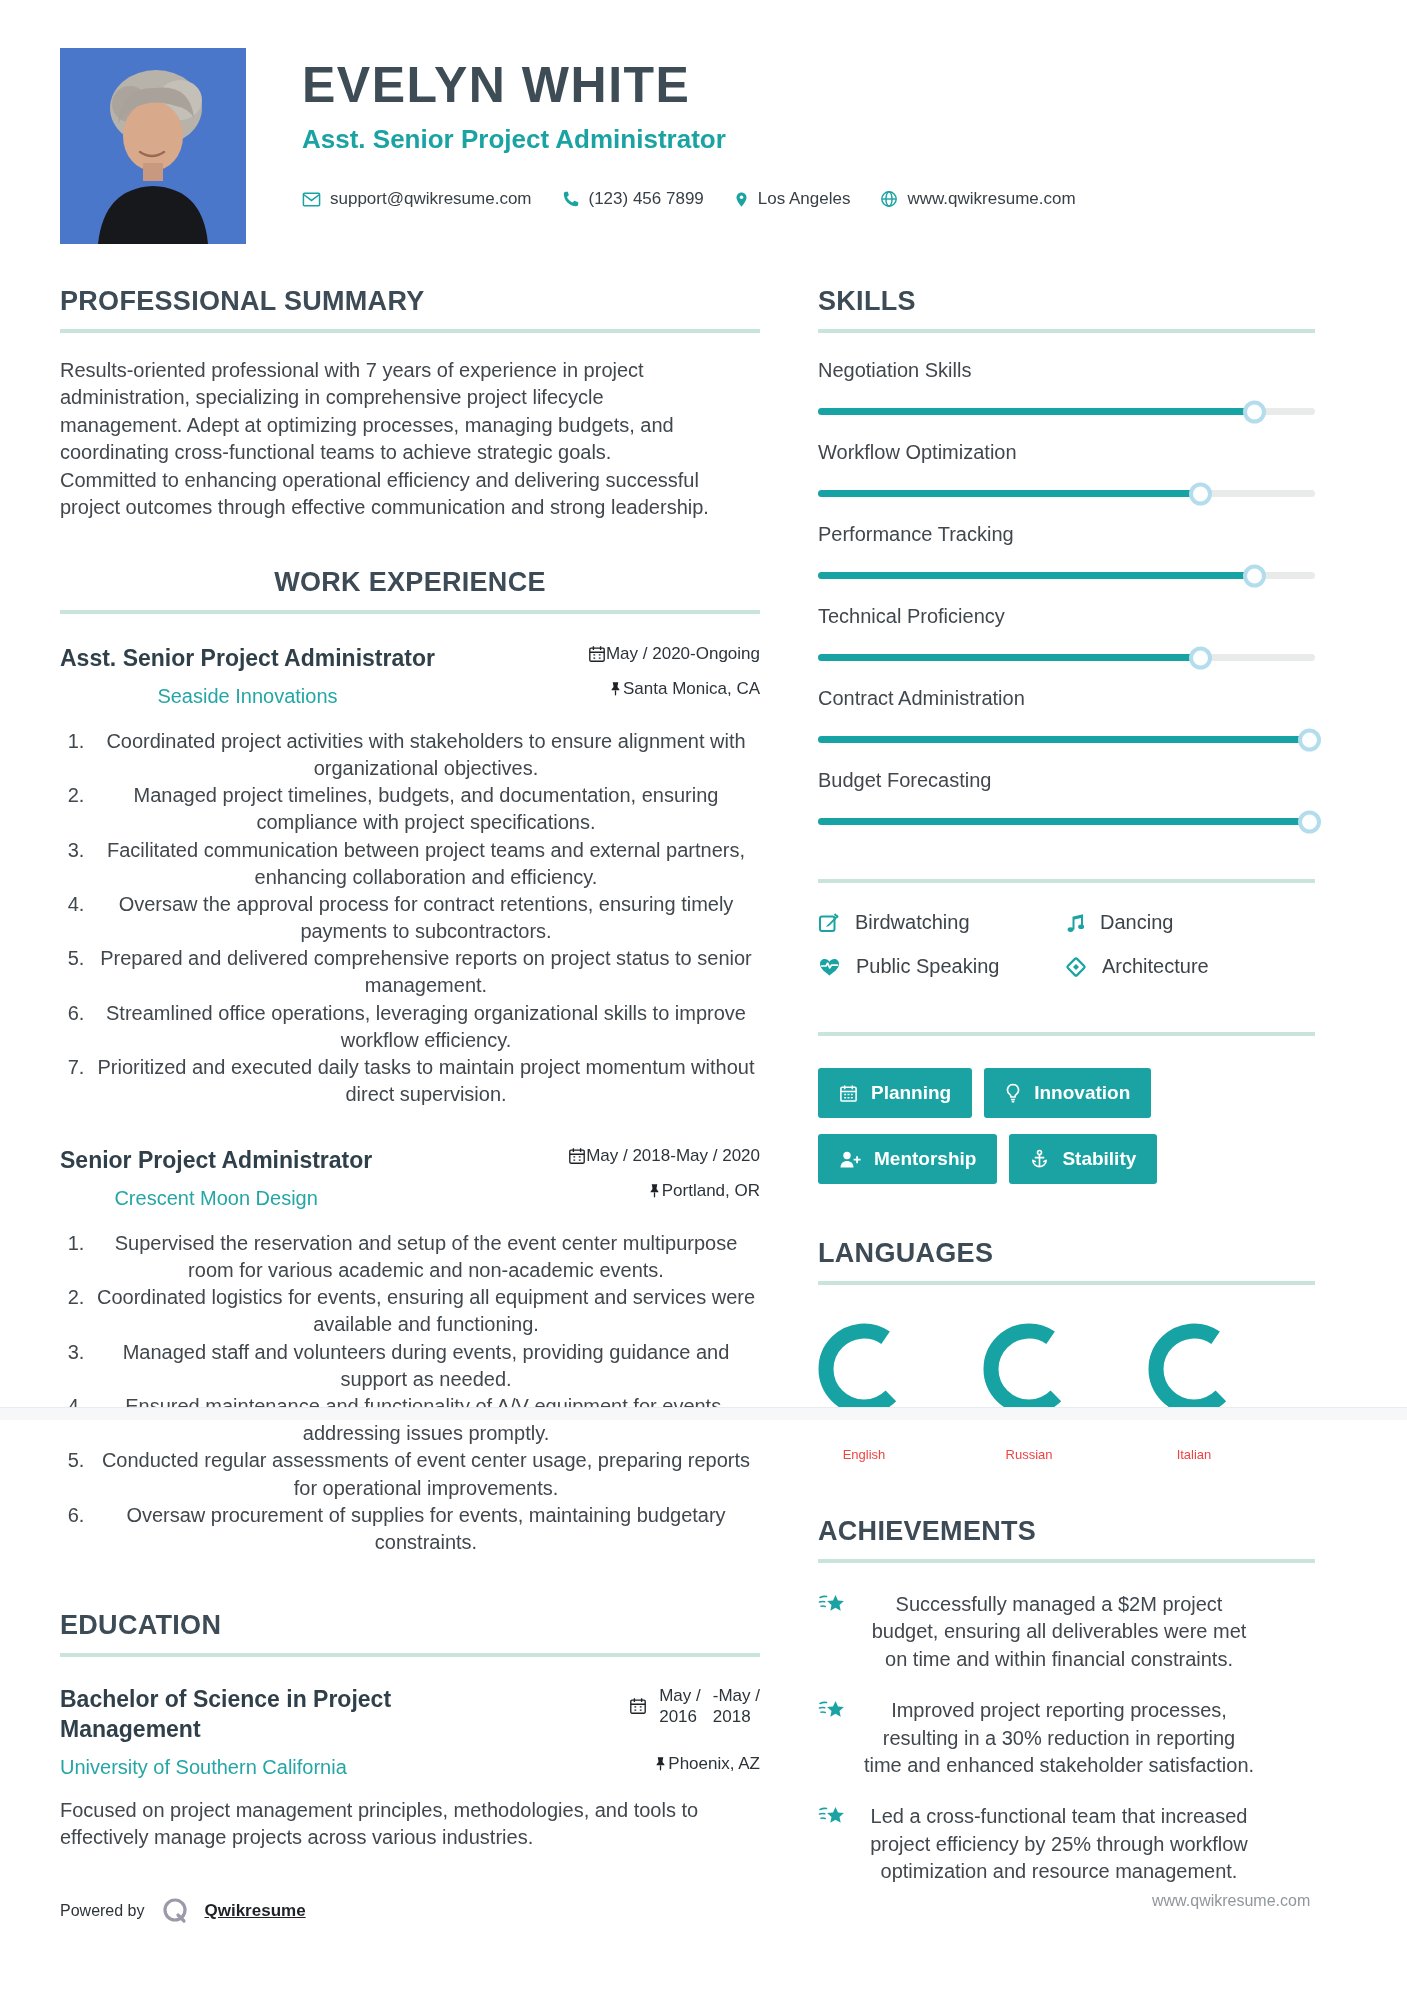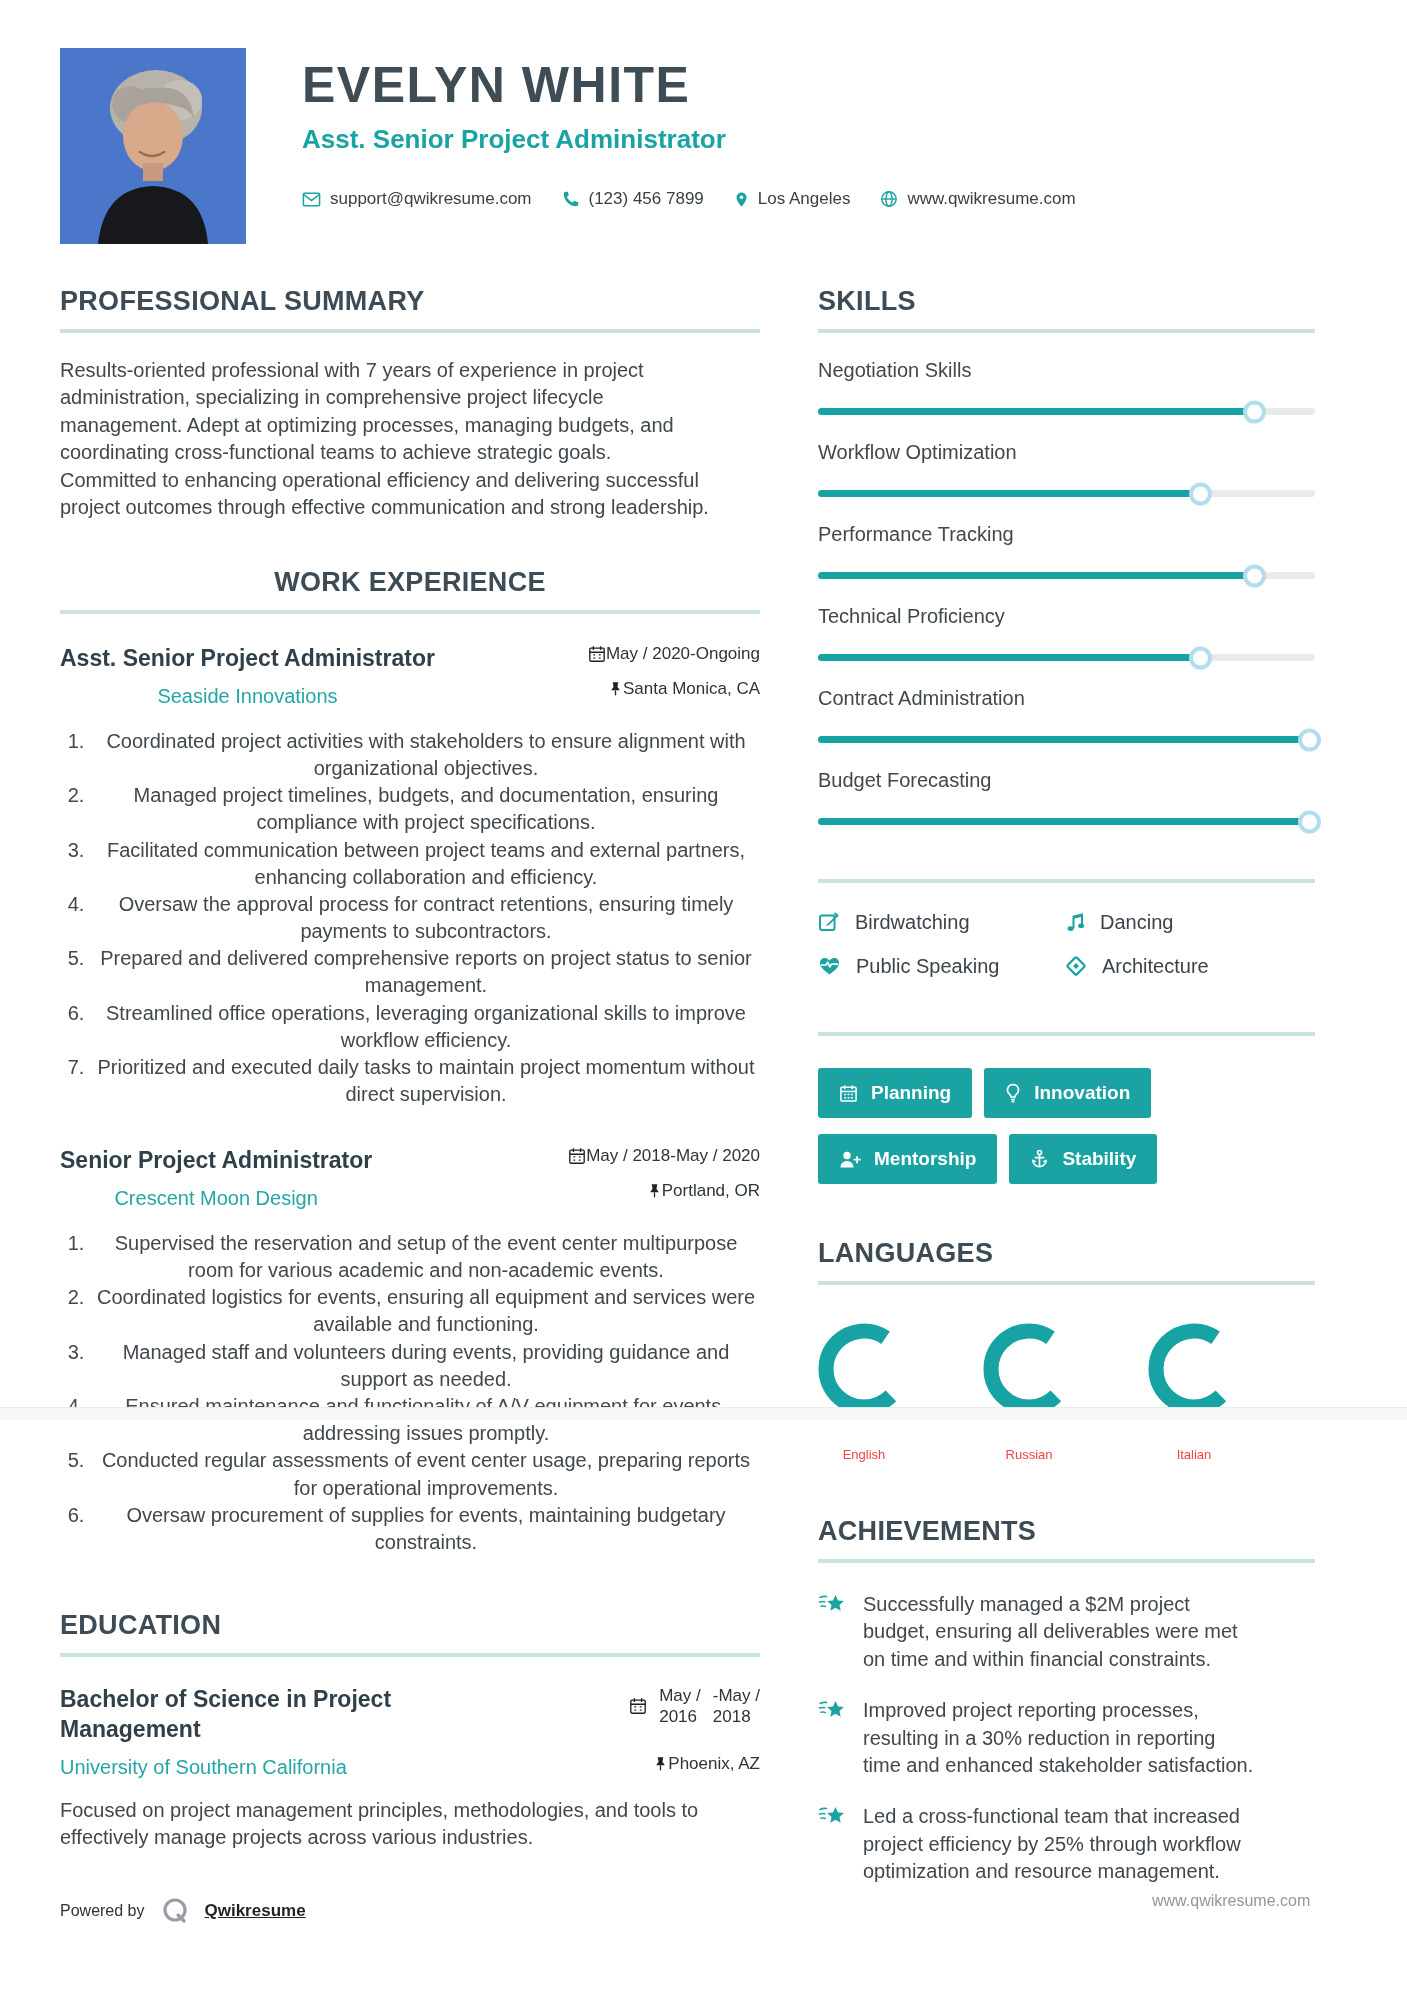--- a/index.html
+++ b/index.html
@@ -47,35 +47,35 @@
   
   .skills-list{margin-top:16px;}
   .skill{margin-top:26px;}
   .skill-label{font-size:20px;color:#40474d;}
   .skill-track{position:relative;height:7px;background:#e9ebeb;border-radius:4px;margin-top:26px;}
   .skill-fill{position:absolute;left:0;top:0;height:7px;border-radius:4px;background:#17a3a3;}
   .skill-handle{position:absolute;top:50%;transform:translateY(-50%);width:15px;height:15px;background:#fdfefe;border:4px solid #b3dcec;border-radius:50%;box-sizing:content-box;}
 
   .sec-gap{margin-top:54px;}
   .interests-grid{display:grid;grid-template-columns:247px auto;row-gap:21px;margin-top:28px;}
-  .interest{display:flex;gap:15px;font-size:20px;color:#3c434a;}
+  .interest{display:flex;align-items:center;gap:15px;font-size:20px;color:#3c434a;}
   .interest .ic{color:#1ba3a3;display:inline-flex;}
 
   .strengths{display:flex;flex-wrap:wrap;gap:16px 12px;margin-top:32px;max-width:430px;}
   .strength-btn{display:inline-flex;align-items:center;gap:13px;background:#1ba3a3;color:#fff;font-size:19px;font-weight:600;padding:14px 21px;border-radius:3px;border:none;font-family:"Liberation Sans",sans-serif;}
   .strength-btn .ic{display:inline-flex;}
 
   .langs{display:flex;gap:73px;margin-top:38px;}
   .lang{width:92px;text-align:center;}
   .lang-label{margin-top:28px;font-size:13px;color:#ef4444;}
 
   .ach-list{margin-top:28px;}
   .ach{display:flex;gap:17px;margin-top:24px;align-items:flex-start;}
   .ach .ic{flex:none;margin-top:1px;color:#1ba3a3;display:inline-flex;}
-  .ach-text{font-size:20px;line-height:1.37;max-width:392px;color:#40474d;}
+  .ach-text{font-size:20px;line-height:1.37;max-width:392px;color:#40474d;text-align:center;}
 
   
   .powered{position:absolute;left:60px;top:1896px;display:flex;align-items:center;gap:15px;font-size:16px;color:#2e3338;}
   .qlogo{display:inline-flex;color:#9a9aa8;}
   .qwik-link{text-decoration:underline;font-weight:700;color:#1e2226;font-size:17px;cursor:pointer;}
   .watermark{position:absolute;left:1152px;top:1892px;font-size:16px;color:#8f979c;}
   .bottom-strip{position:absolute;bottom:0;left:0;width:100%;height:12px;background:#f6f7f8;border-top:1px solid #e9ebed;}
 </style>
 </head>
 <body>

